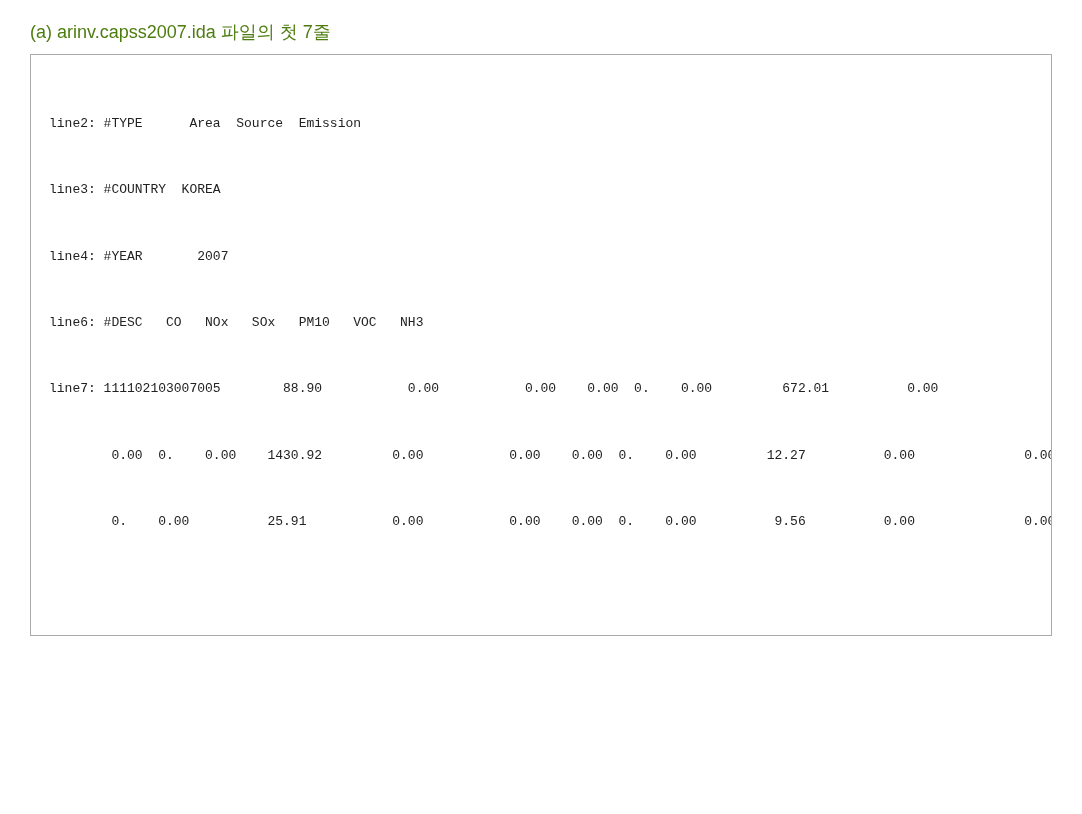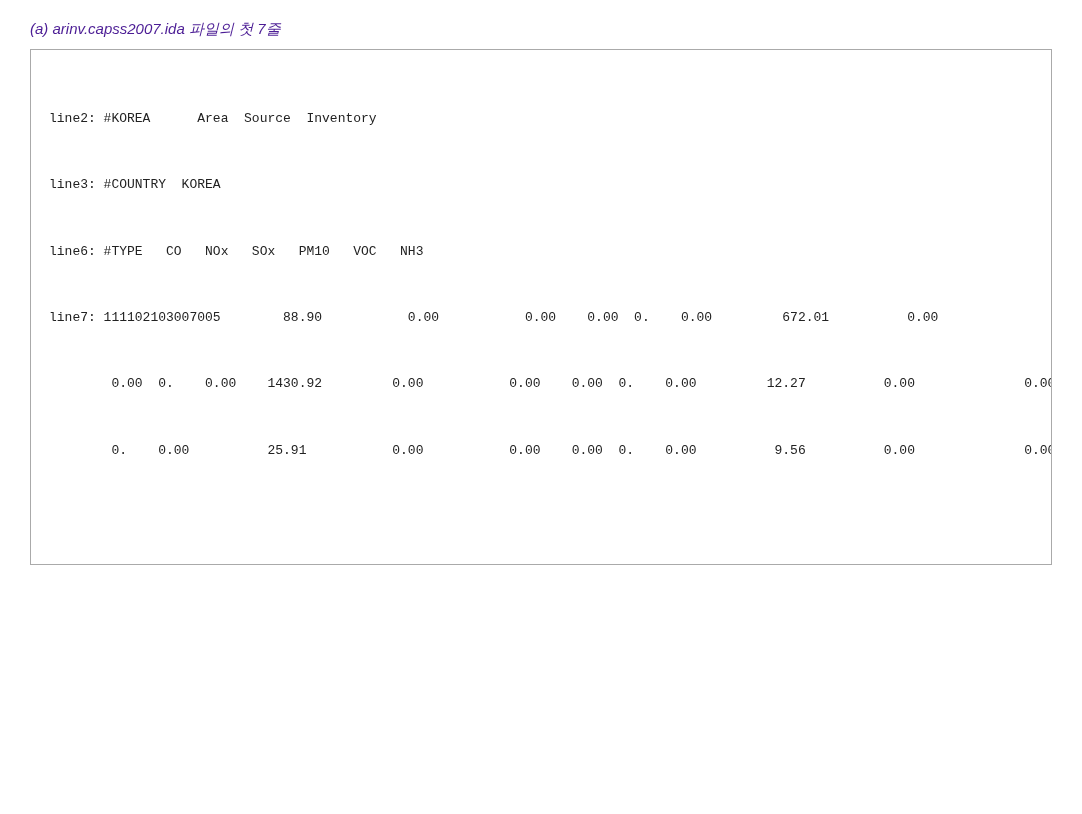--- a/index.html
+++ b/index.html
@@ -10,24 +10,23 @@
     body {
       background: #ffffff;
       font-family: 'Malgun Gothic', 'Apple SD Gothic Neo', sans-serif;
       font-size: 14px;
       color: #222;
       padding: 20px 30px;
       width: 1082px;
       min-height: 814px;
     }
     .section-label {
-      font-size: 15px;
+      font-size: 18px;
       margin-bottom: 10px;
-      color: #4c1d95;
-      font-style: italic;
+      color: #4d7c0f;
     }
     .code-box {
       border: 1px solid #aaa;
       padding: 14px 18px;
       margin-bottom: 30px;
       font-family: 'Courier New', Courier, monospace;
       font-size: 13px;
       line-height: 1.7;
       background: #fff;
       white-space: pre;
@@ -40,23 +39,24 @@
 </head>
 <body>
 
 <div>
 
   <div>
     <p class="section-label">
       <span>(a) arinv.capss2007.ida  파일의  첫  7줄</span>
     </p>
     <div class="code-box">
-      <div>line2: #KOREA      Area  Source  Inventory</div>
+      <div>line2: #TYPE      Area  Source  Emission</div>
       <div>line3: #COUNTRY  KOREA</div>
-      <div>line6: #TYPE   CO   NOx   SOx   PM10   VOC   NH3</div>
+      <div>line4: #YEAR       2007</div>
+      <div>line6: #DESC   CO   NOx   SOx   PM10   VOC   NH3</div>
       <div>line7: 111102103007005        88.90           0.00           0.00    0.00  0.    0.00         672.01          0.00                0.00</div>
       <div>        0.00  0.    0.00    1430.92         0.00           0.00    0.00  0.    0.00         12.27          0.00              0.00    0.00</div>
       <div>        0.    0.00          25.91           0.00           0.00    0.00  0.    0.00          9.56          0.00              0.00    0.00  0.</div>
       <div></div>
     </div>
   </div>
 
 </div>
 
 </body></html>

